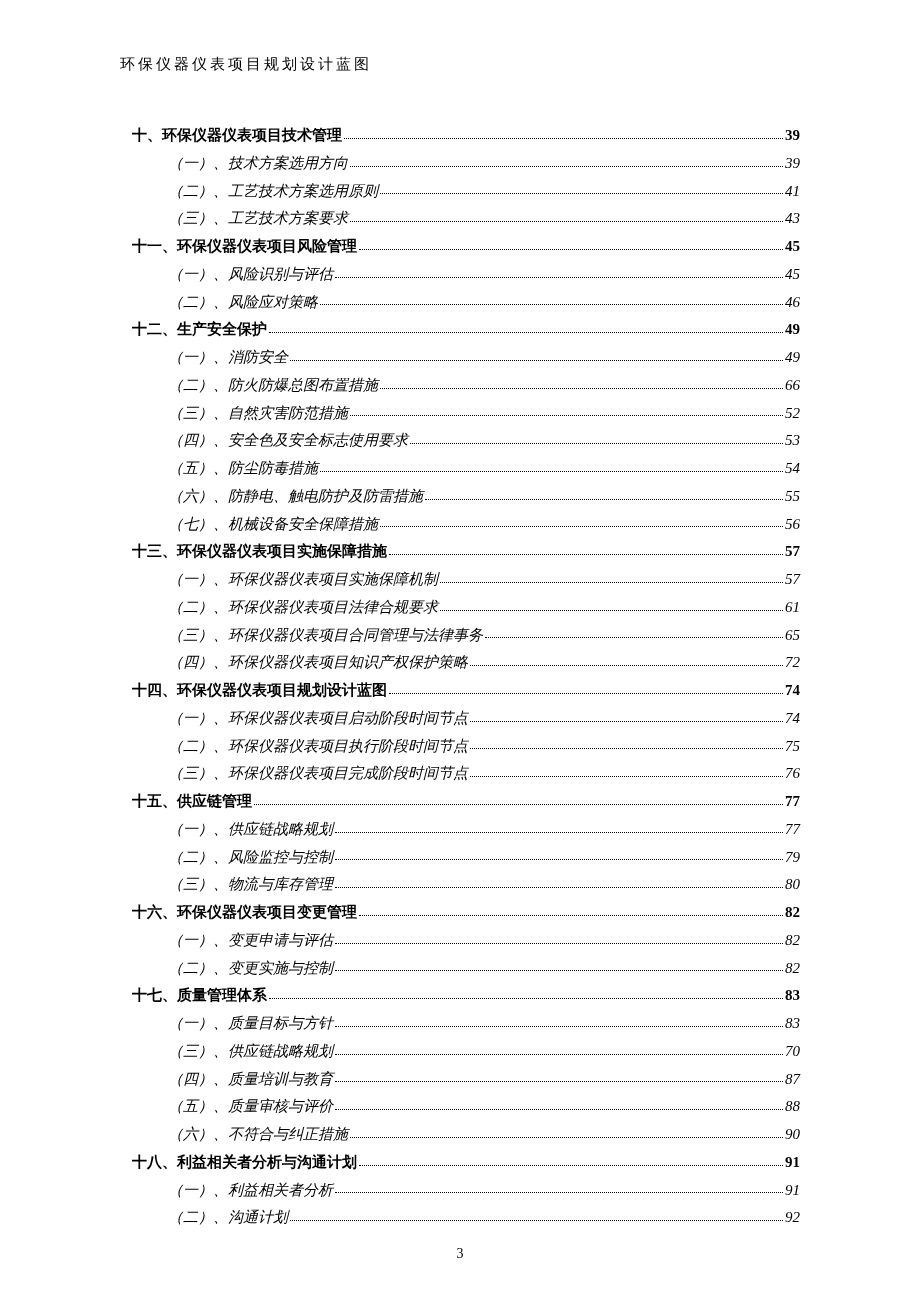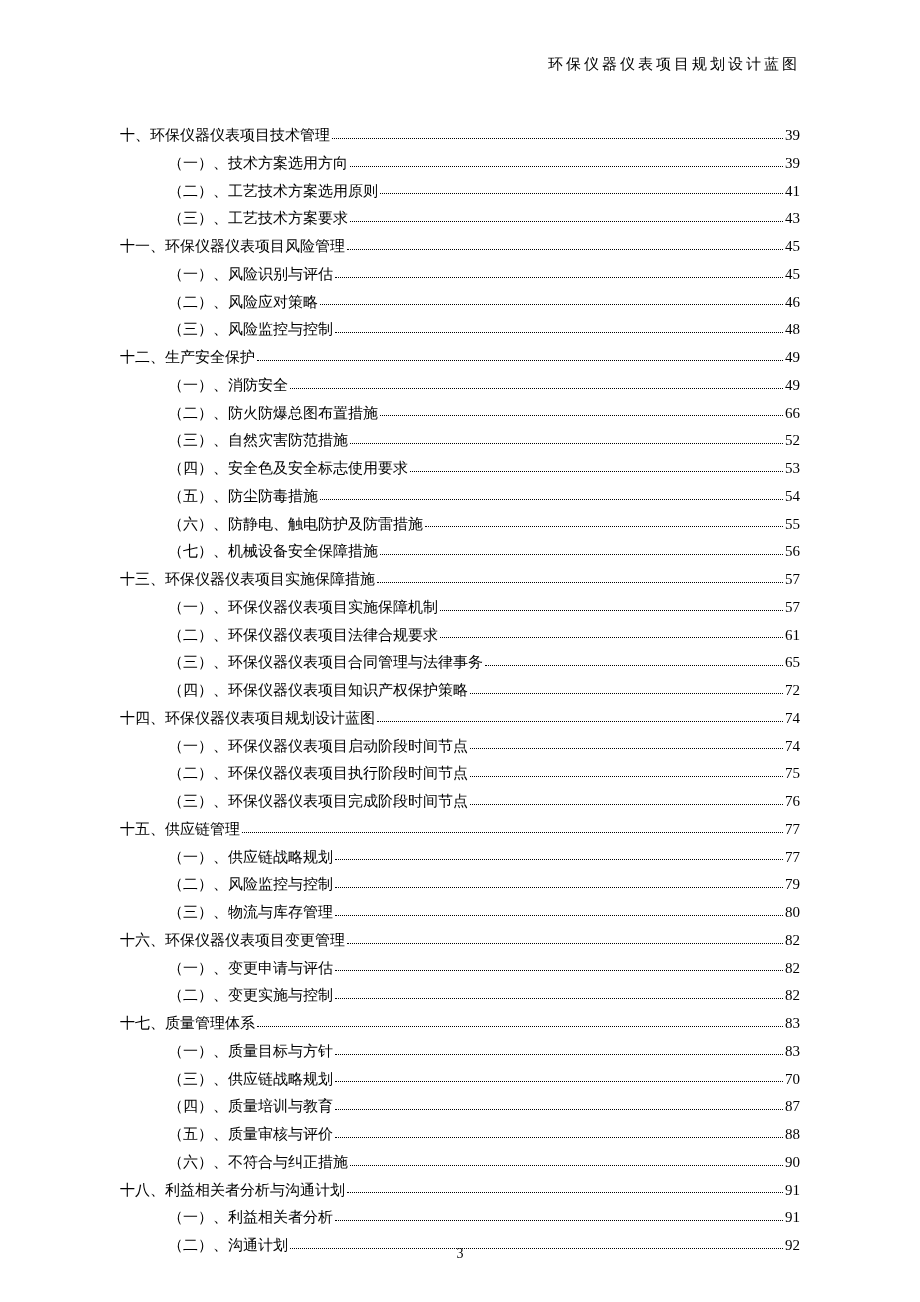--- a/index.html
+++ b/index.html
@@ -12,36 +12,36 @@
   }
   .page {
     width: 920px;
     height: 1302px;
     position: relative;
     box-sizing: border-box;
     padding: 55px 120px 0 120px;
     font-size: 15px;
   }
   .doc-header {
-    text-align: right;
+    text-align: left;
     font-size: 15px;
     letter-spacing: 3px;
     margin-bottom: 48px;
     color: #000;
   }
   .toc {
     line-height: 1.85;
   }
   .toc-row {
     display: flex;
     align-items: baseline;
     white-space: nowrap;
   }
-  .toc-row.level1 { margin-left: 0; }
-  .toc-row.level2 { margin-left: 48px; }
+  .toc-row.level1 { margin-left: 12px; font-weight: bold; }
+  .toc-row.level2 { margin-left: 48px; font-style: italic; }
   .toc-label {
     flex: 0 0 auto;
   }
   .dots {
     flex: 1 1 auto;
     border-bottom: 1.5px dotted #000;
     margin: 0 2px 4px 2px;
     min-width: 6px;
     height: 0.6em;
     align-self: center;
@@ -94,25 +94,20 @@
       <div class="toc-row level2">
         <span class="toc-label">（一）、风险识别与评估</span>
         <span class="dots"></span>
         <span class="toc-page">45</span>
       </div>
       <div class="toc-row level2">
         <span class="toc-label">（二）、风险应对策略</span>
         <span class="dots"></span>
         <span class="toc-page">46</span>
       </div>
-      <div class="toc-row level2">
-        <span class="toc-label">（三）、风险监控与控制</span>
-        <span class="dots"></span>
-        <span class="toc-page">48</span>
-      </div>
       <div class="toc-row level1">
         <span class="toc-label">十二、生产安全保护</span>
         <span class="dots"></span>
         <span class="toc-page">49</span>
       </div>
       <div class="toc-row level2">
         <span class="toc-label">（一）、消防安全</span>
         <span class="dots"></span>
         <span class="toc-page">49</span>
       </div>

